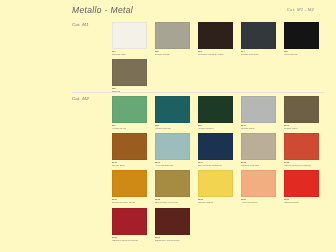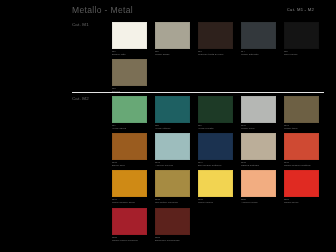--- a/index.html
+++ b/index.html
@@ -13,23 +13,24 @@
     overflow: hidden;
     font-family: "Liberation Sans", sans-serif;
     color: #4a4a4a;
     position: relative;
   }
   .page {
     position: absolute;
     left: 0; top: 0;
     width: 336px;
     height: 252px;
-    background: #000000;
+    background: #fef9c3;
     box-sizing: border-box;
     padding: 0;
+    font-style: italic;
   }
 
   
   .header {
     position: absolute;
     left: 0; top: 4px;
     width: 336px;
     height: 16px;
   }
   .page-title {

